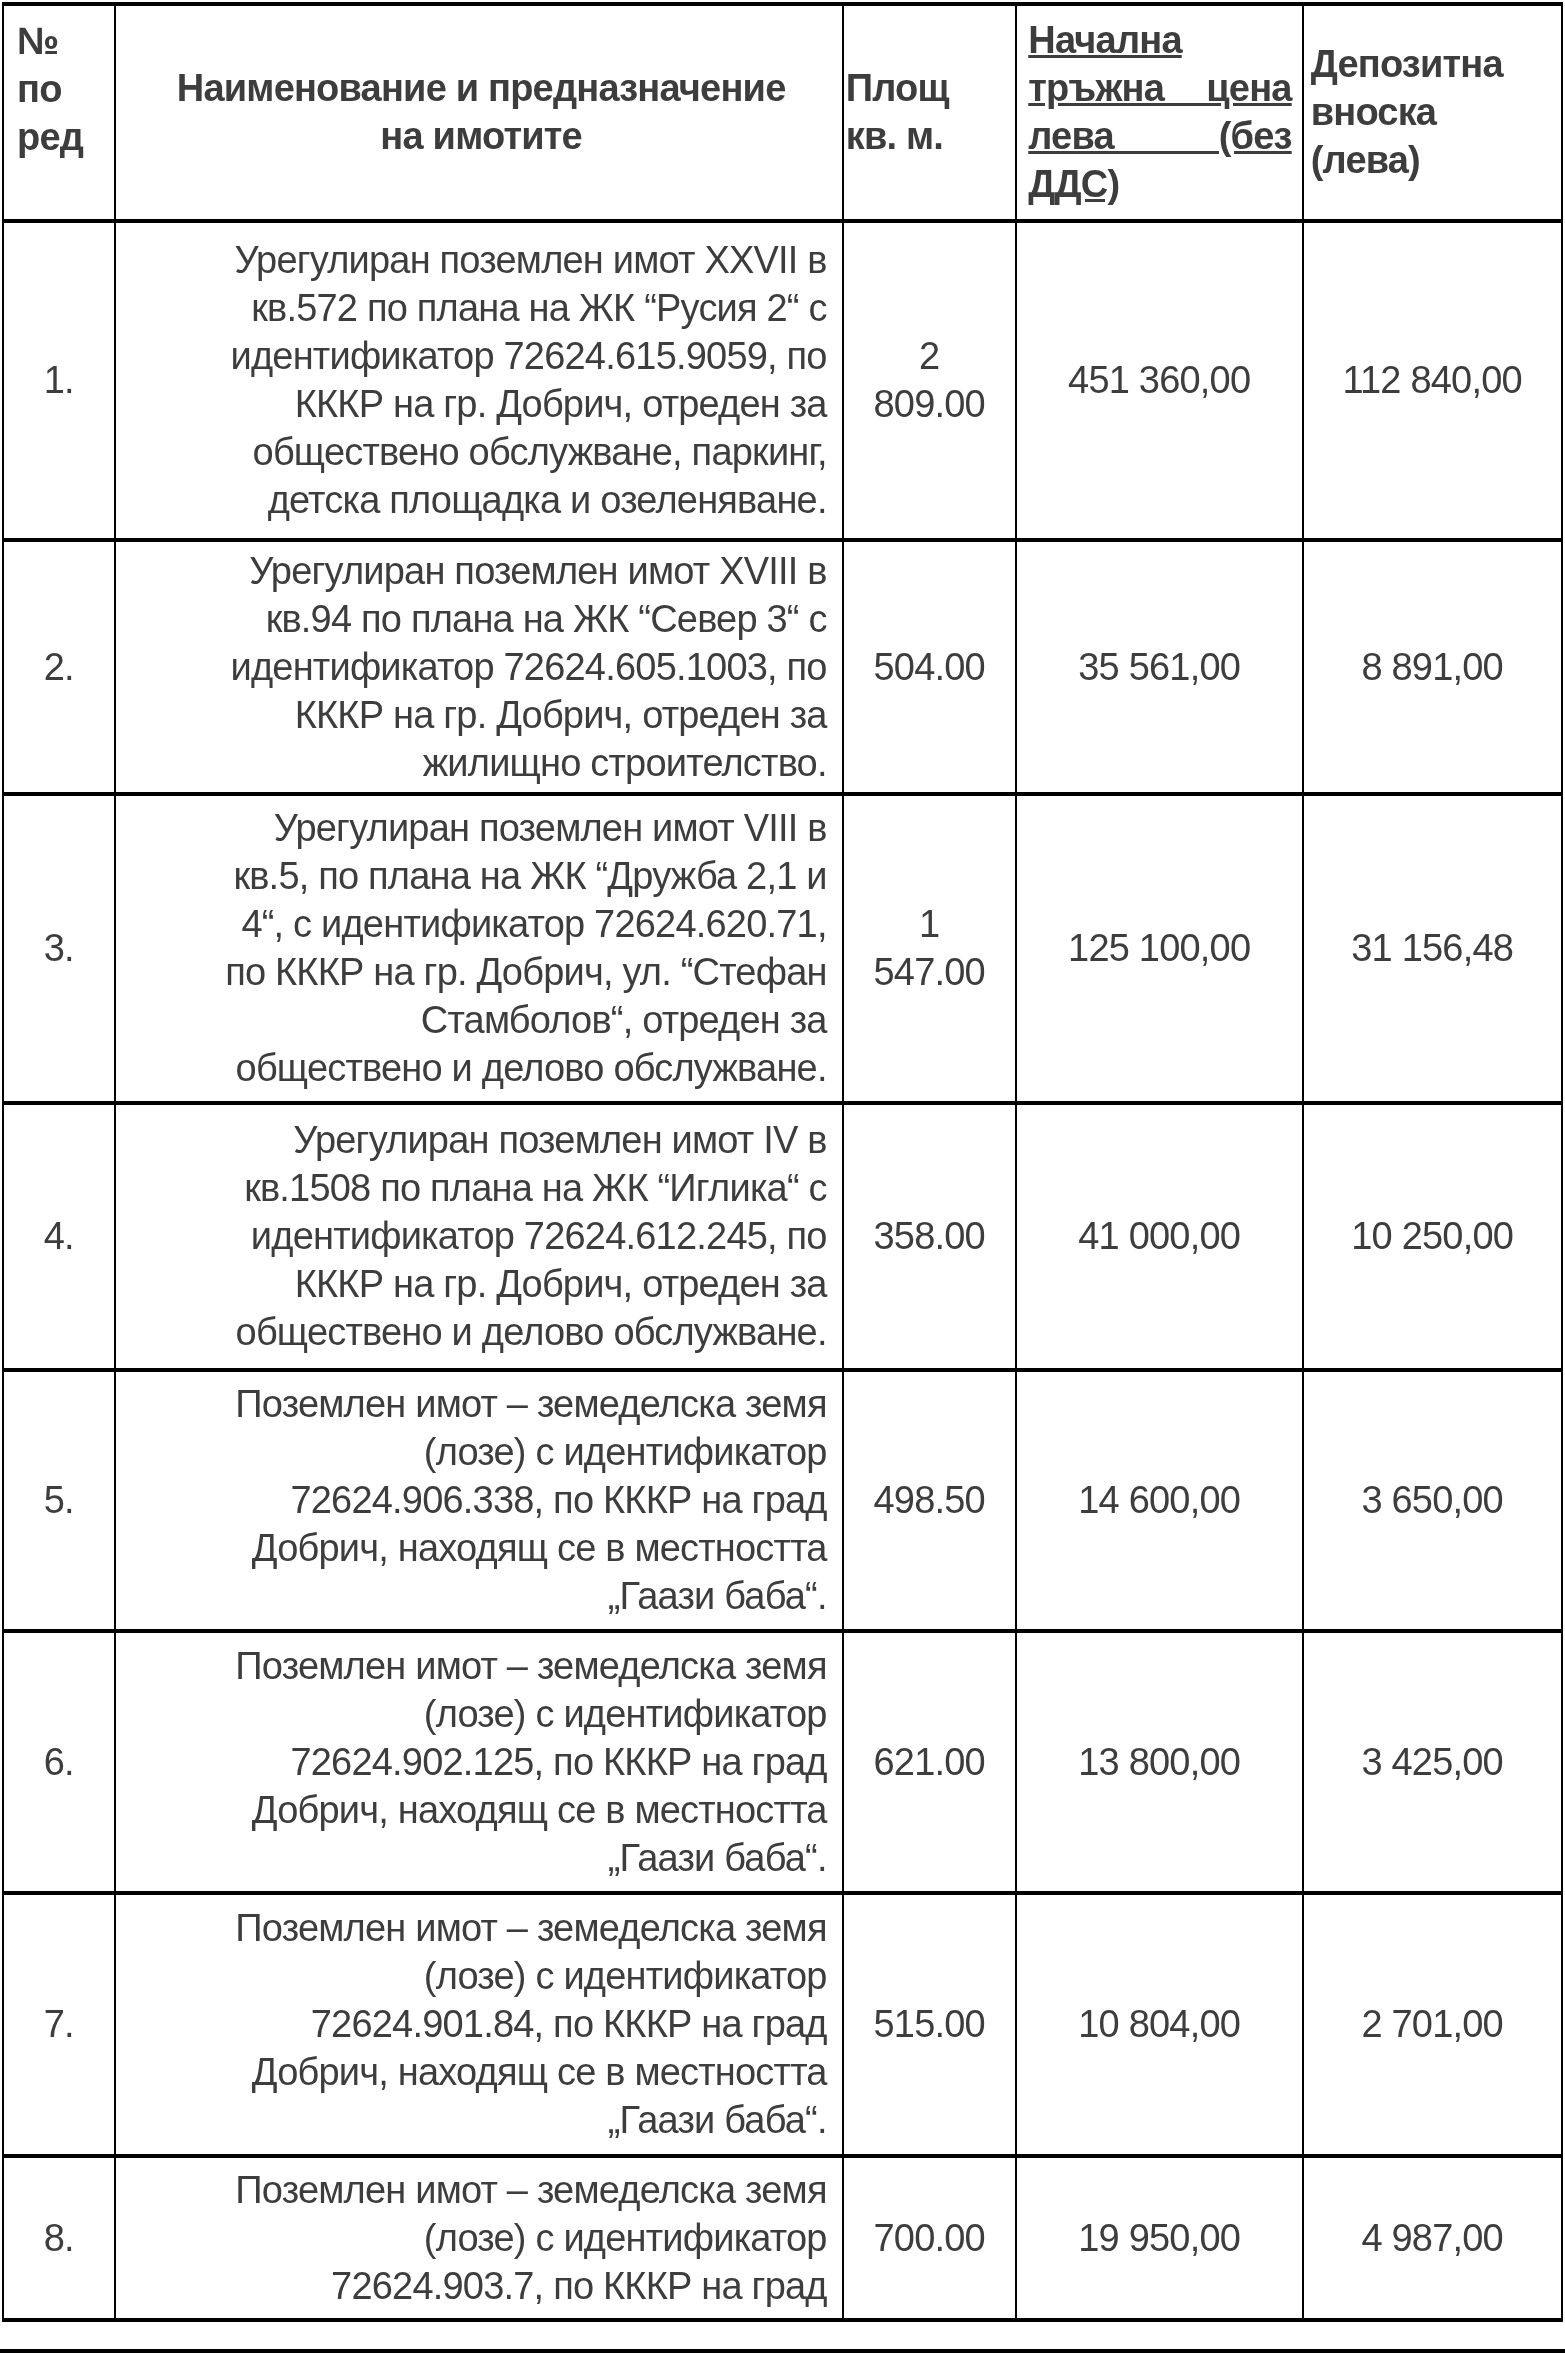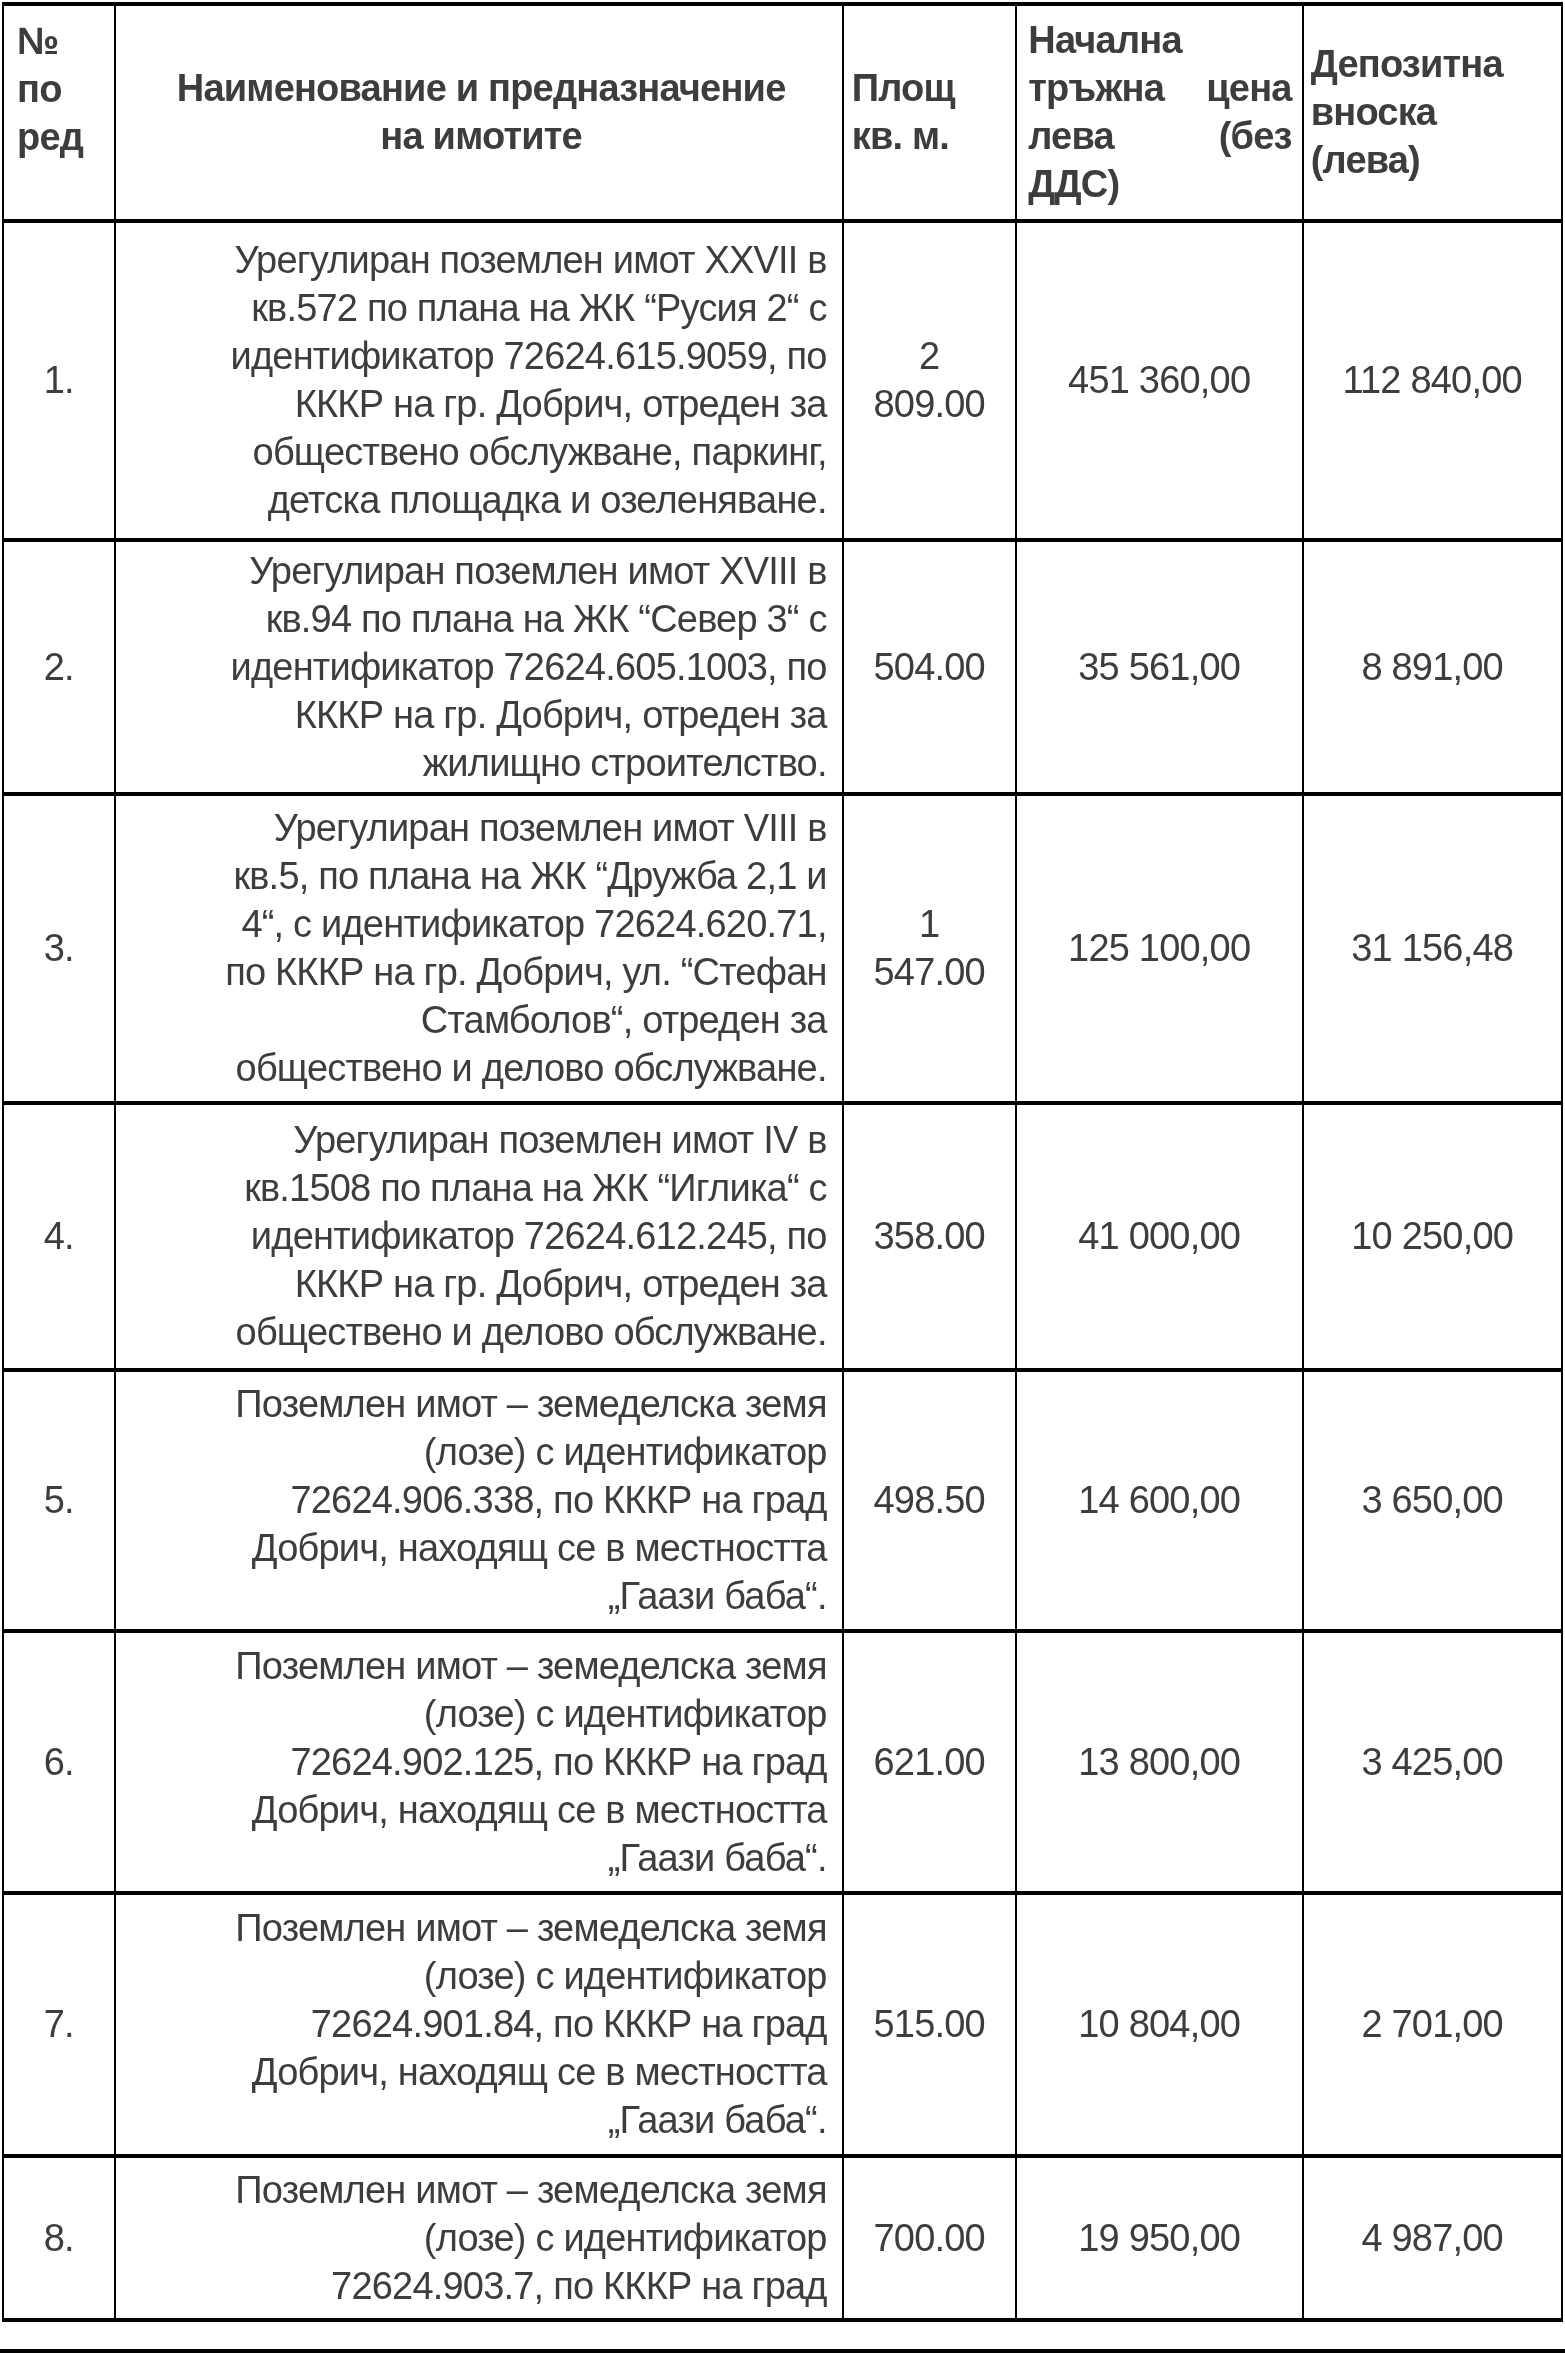--- a/index.html
+++ b/index.html
@@ -58,22 +58,22 @@
     font-weight: bold;
     text-align: left;
     color: #3d3d3d;
   }
   th.c-num {
     vertical-align: top;
     padding-top: 11.6px;
     padding-left: 13.3px;
   }
   th.c-name   { padding-left: 21.5px; padding-right: 16.6px; text-align: center; }
-  th.c-area   { padding-left: 8px; }
-  th.c-price  { padding-left: 11.6px; padding-right: 10px; text-align-last: justify; }
+  th.c-area   { padding-left: 2px; }
+  th.c-price  { padding-left: 11.6px; padding-right: 10px; text-align-last: justify; text-decoration: underline; }
   th.c-deposit{ padding-left: 7px; }
 
   td.c-num, td.c-area, td.c-price, td.c-deposit {
     text-align: center;
   }
   td.c-name {
     text-align: right;
     padding-left: 21.5px;
     padding-right: 15px;
   }

